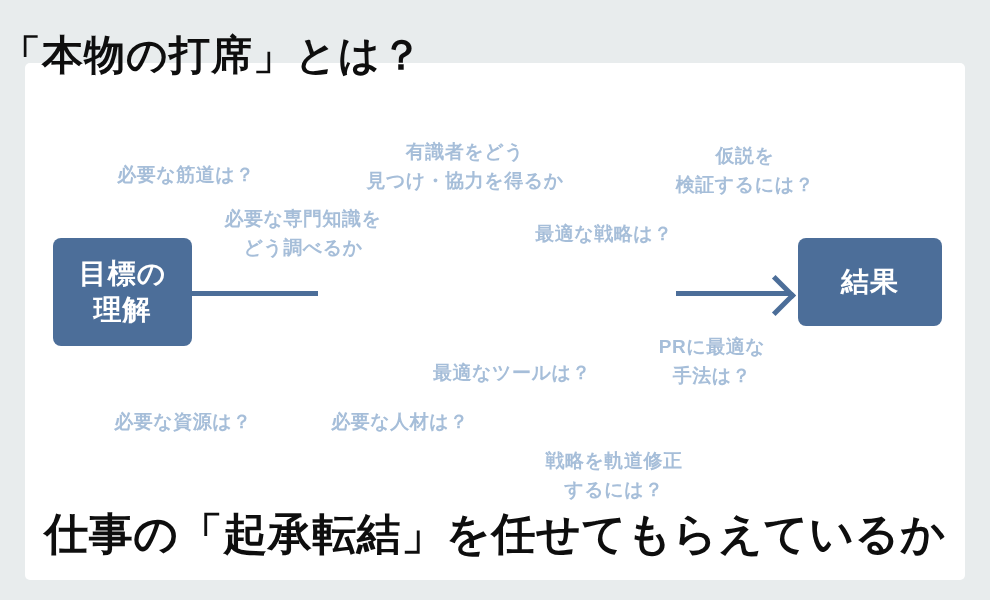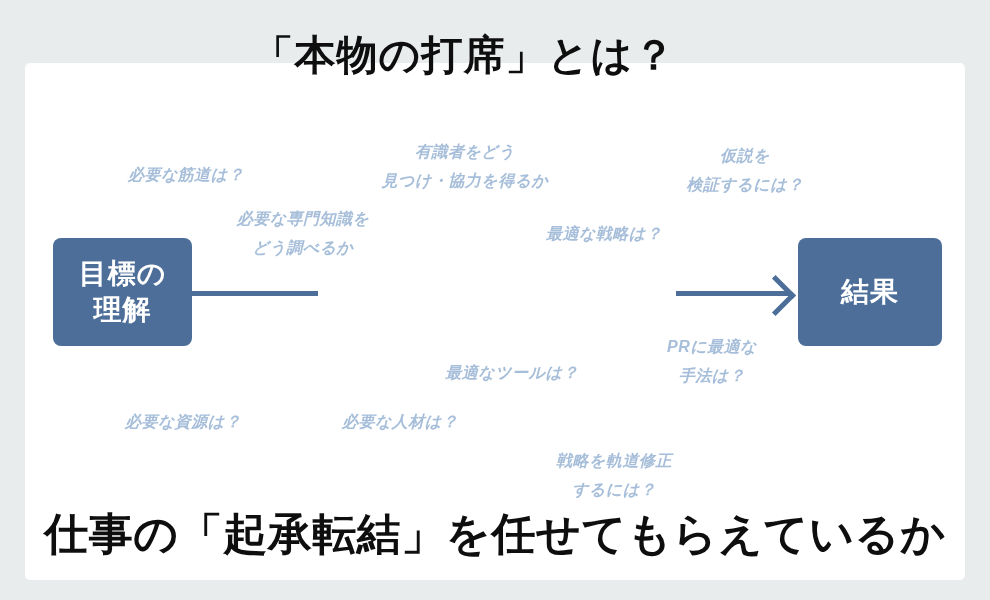--- a/index.html
+++ b/index.html
@@ -10,49 +10,49 @@
   }
   .stage { position:relative; width:990px; height:600px; overflow:hidden; }
 
   .card {
     position:absolute; left:25px; top:63px; width:940px; height:517px;
     background:#ffffff; border-radius:5px;
   }
 
   .title {
     position:absolute; left:0; top:31px; width:928px; margin:0;
-    text-align:center; font-size:41px; font-weight:bold; color:#0e0e0e;
+    font-size:41px; font-weight:bold; color:#0e0e0e;
     letter-spacing:1px; line-height:1.2;
   }
 
   .question {
     position:absolute; color:#a6bed9; font-weight:bold;
-    font-size:16px; line-height:29px; text-align:center;
-    white-space:pre-line; letter-spacing:0.5px;font-style:italic;
+    font-size:19px; line-height:29px; text-align:center;
+    white-space:pre-line; letter-spacing:0.5px;
   }
   .q0  { left:66px;  top:160px; width:240px; }
   .q1  { left:345px; top:137px; width:240px; }
   .q2  { left:645px; top:141px; width:200px; }
   .q3  { left:183px; top:204px; width:240px; }
   .q4  { left:484px; top:219px; width:240px; }
   .q5  { left:207px; top:330px; width:200px; }
   .q6  { left:392px; top:352px; width:240px;margin-top:6px; }
   .q7  { left:612px; top:332px; width:200px; }
   .q8  { left:63px;  top:407px; width:240px; }
   .q9  { left:280px; top:407px; width:240px; }
   .q10 { left:494px; top:400px; width:240px;margin-top:46px; }
 
   .box {
     position:absolute; background:#4c6e99; border-radius:8px;
     color:#ffffff; font-weight:bold; font-size:28px; line-height:36px;
     display:flex; align-items:center; justify-content:center;
     text-align:center; white-space:pre-line; letter-spacing:1px;
   }
   .box-start { left:53px;  top:238px; width:139px; height:108px; }
-  .box-end   { left:798px; top:238px; width:144px; height:108px; }
+  .box-end   { left:798px; top:238px; width:144px; height:88px; }
 
   .arrow-line { position:absolute; top:291px; height:5px; background:#4c6e99; }
   .seg-left  { left:192px; width:126px; }
   .seg-right { left:676px; width:114px; }
   .arrow-head {
     position:absolute; left:761px; top:281px; width:24px; height:24px;
     border-top:5px solid #4c6e99; border-right:5px solid #4c6e99;
     transform:rotate(45deg);
   }
 

